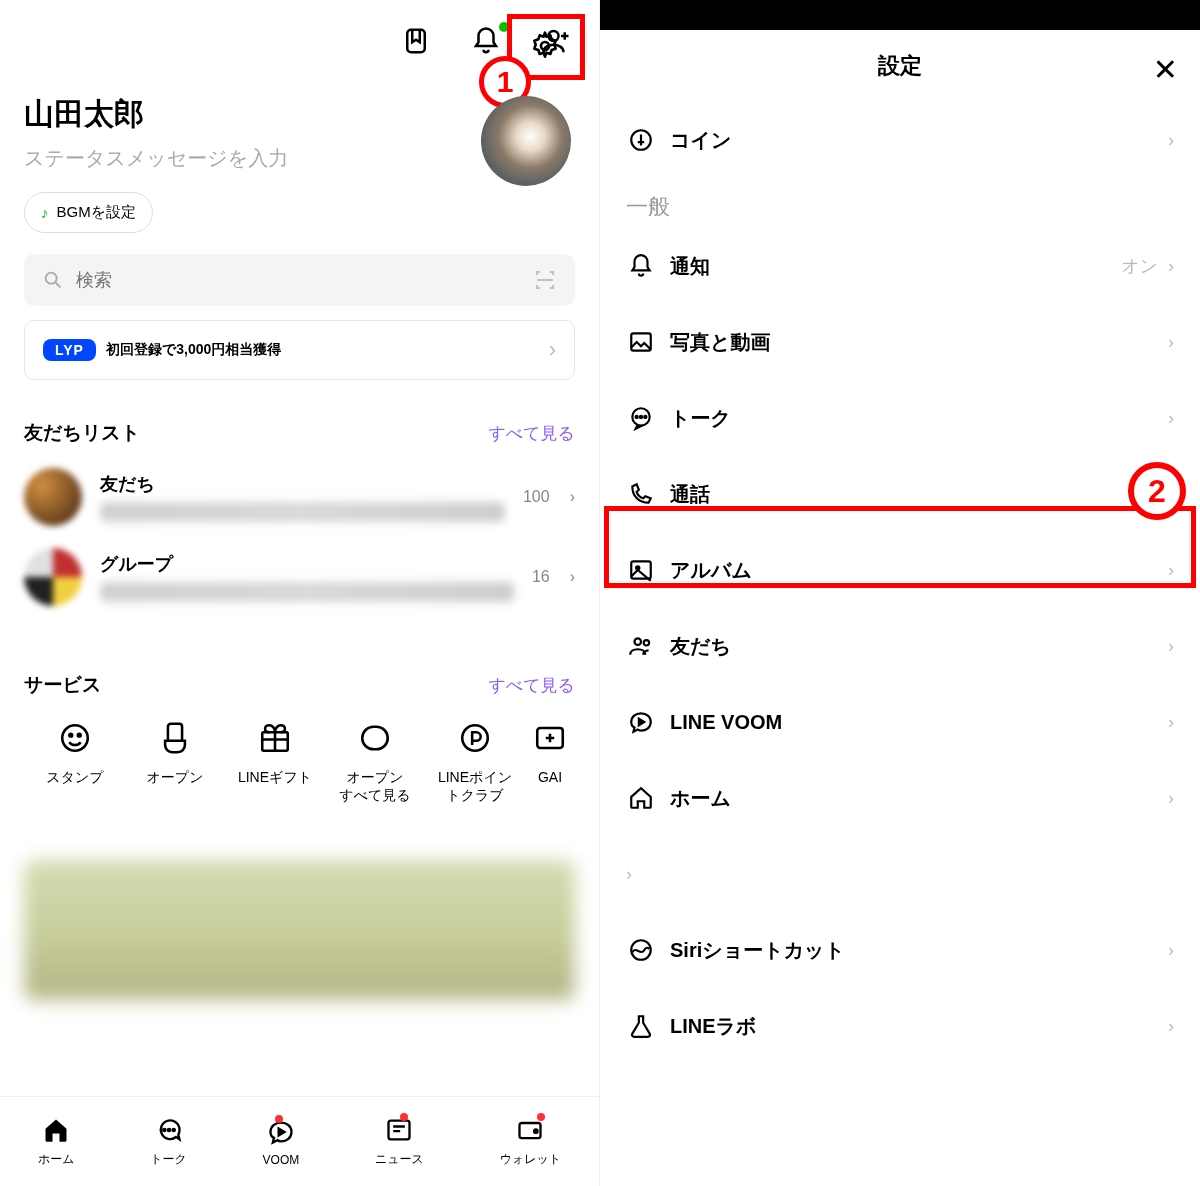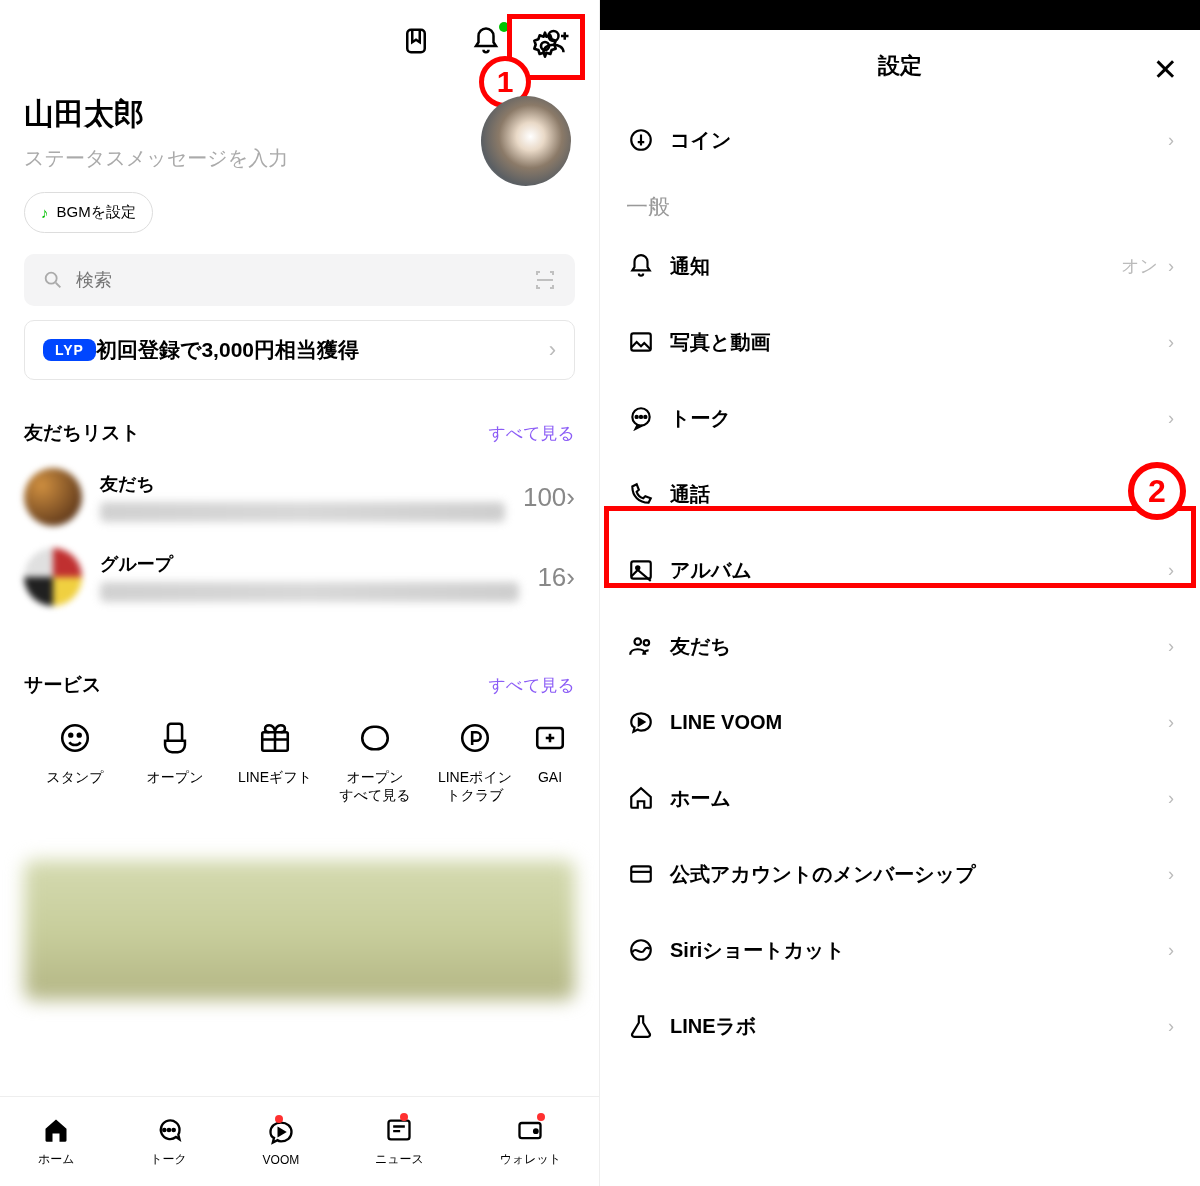--- a/index.html
+++ b/index.html
@@ -23,37 +23,37 @@
     .bgm .note { color:#00c000; }
     .avatar { position:absolute; top:2px; right:4px; width:90px; height:90px; border-radius:50%; background:radial-gradient(circle at 55% 45%, #fff 0%, #e9d9c7 20%, #8b7a68 45%, #5b5f63 70%, #7b8890 100%); }
 
     .search { position:absolute; top:254px; left:24px; right:24px; height:52px; background:#f4f4f5; border-radius:10px; display:flex; align-items:center; padding:0 18px; justify-content:space-between; }
     .search .sl { display:flex; align-items:flex-end; gap:12px; color:#aaa; }
     .search input { border:none; background:transparent; font-size:18px; width:200px; outline:none; }
     .scan { color:#c0c0c0; }
 
     .promo { position:absolute; top:320px; left:24px; right:24px; height:60px; border:1px solid #e6e6e6; border-radius:10px; display:flex; align-items:center; padding:0 18px; justify-content:space-between; }
     .promo .lyp { background:#0046ff; color:#fff; font-weight:800; font-size:14px; border-radius:8px; padding:3px 12px; letter-spacing:1px; }
-    .promo .ptxt { font-size:21px; font-weight:700; }
+    .promo .ptxt { font-size:14px; font-weight:700; margin-left:10px; }
     .promo .chev { color:#bbb; font-size:22px; }
 
     .section { position:absolute; left:24px; right:24px; }
     .sechead { display:flex; justify-content:space-between; align-items:center; }
     .sechead h3 { font-size:19px; font-weight:700; }
     .seeall { color:#8b5cf6; font-size:17px; }
 
     .friends { top:420px; }
     .frow { display:flex; align-items:center; gap:18px; margin-top:22px; }
     .fico { width:58px; height:58px; border-radius:50%; filter:blur(3px); }
     .fico1 { background:radial-gradient(circle at 30% 30%, #d09040, #402010); }
     .fico2 { background:conic-gradient(#c03030 0 25%, #f0d040 0 50%, #202020 0 75%, #e0e0e0 0); }
     .fbody { flex:1; }
     .ftitle { font-size:18px; font-weight:700; }
     .fsub { height:20px; margin-top:6px; border-radius:5px; background:linear-gradient(90deg,#b8b8b8,#c4c4c4,#b4b4b4); filter:blur(4px); opacity:.65; }
-    .fcount { display:flex; align-items:flex-end; color:#888; font-size:26px; gap:0; }
+    .fcount { display:flex; align-items:flex-end; color:#888; font-size:16px; gap:20px; }
 
     .services { top:672px; }
     .svc-row { display:flex; margin-top:20px; gap:0; justify-content:flex-end; }
     .svc { width:100px; text-align:center; }
     .svc .sic { height:40px; display:flex; align-items:center; justify-content:center; color:#000; }
     .svc .sl { font-size:14px; margin-top:10px; line-height:1.3; white-space:pre-line; }
 
     .banner { position:absolute; top:860px; left:24px; right:24px; height:140px; border-radius:10px; background:linear-gradient(180deg,#d4dab0,#c8ce9c 50%,#b3b584); filter:blur(9px); }
 
     .tabbar { position:absolute; bottom:0; left:0; right:0; height:90px; display:flex; justify-content:space-around; align-items:center; border-top:1px solid #eee; background:#fff; }
@@ -448,29 +448,20 @@
               </svg>
             </span>
             <span class="rlabel">ホーム</span>
           </div>
         <div class="rr">
             <span>›</span>
           </div>
       </div>
 
       <div class="r-row">
-        <div class="rl">
-            <span class="rico">
-              <svg viewBox="0 0 24 24" width="26" height="26" fill="none" stroke="currentColor" stroke-width="2">
-                <rect x="3" y="5" width="18" height="14" rx="2"></rect>
-                <path d="M3 10h18"></path>
-              </svg>
-            </span>
-            <span class="rlabel">公式アカウントのメンバーシップ</span>
-          </div>
         <div class="rr">
             <span>›</span>
           </div>
       </div>
 
       <div class="r-row">
         <div class="rl">
             <span class="rico">
               <svg viewBox="0 0 24 24" width="26" height="26" fill="none" stroke="currentColor" stroke-width="2">
                 <circle cx="12" cy="12" r="9"></circle>

